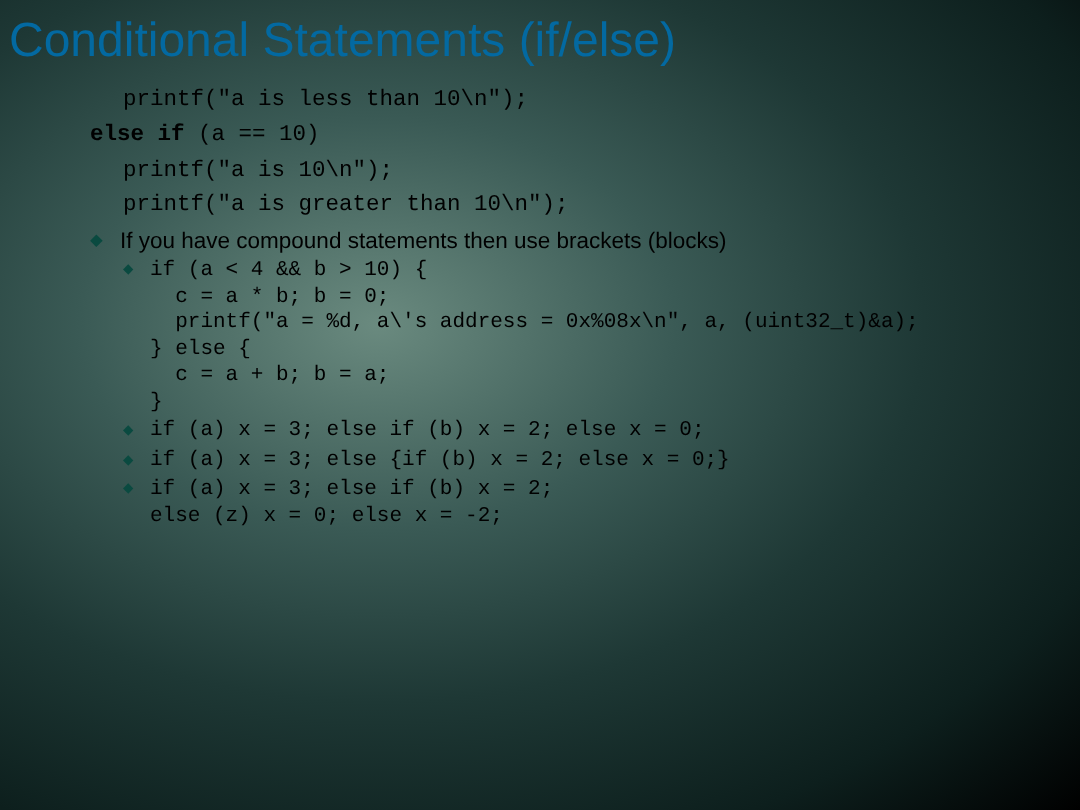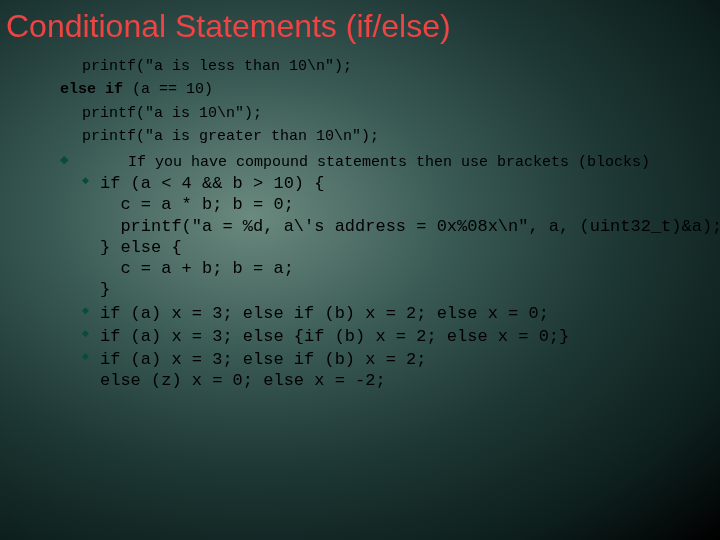--- a/index.html
+++ b/index.html
@@ -9,21 +9,21 @@
     background: radial-gradient(ellipse at 35% 40%, #6a8a7f 0%, #3a5a55 30%, #1e3835 55%, #0d1f1d 80%, #000000 100%);
     font-family: Arial, sans-serif;
     color: #000;
     overflow: hidden;
     position: relative;
   }
   .title {
     font-size: 32px;
     font-weight: normal;
     padding: 8px 0 10px 6px;
-    color: #ef4444;
+    color: #0369a1;
   }
   .content {
     padding: 0 0 0 60px;
   }
   .code-line {
     font-family: "Courier New", monospace;
     font-size: 15px;
     line-height: 1.55;
     white-space: pre;
   }
@@ -37,39 +37,38 @@
   .bullet::before {
     content: "◆";
     position: absolute;
     left: 0;
     top: 1px;
     font-size: 11px;
     color: #0a4a40;
   }
   .bullet-text {
     font-size: 15px;
-    font-family: Liberation Mono, monospace;
-    margin-left: 48px;
+    font-family: Liberation Sans, sans-serif;
   }
   .sub-bullet {
     position: relative;
     padding-left: 40px;
     margin-top: 2px;
   }
   .sub-bullet::before {
     content: "◆";
     position: absolute;
     left: 22px;
     top: 2px;
     font-size: 9px;
     color: #0a4a40;
   }
   .sub-code {
     font-family: "Courier New", monospace;
-    font-size: 17px;
+    font-size: 14px;
     line-height: 1.25;
     white-space: pre;
   }
   .mt { margin-top: 8px; }
 </style>
 </head>
 <body>
 
 <div class="title">Conditional Statements (if/else)</div>
 

